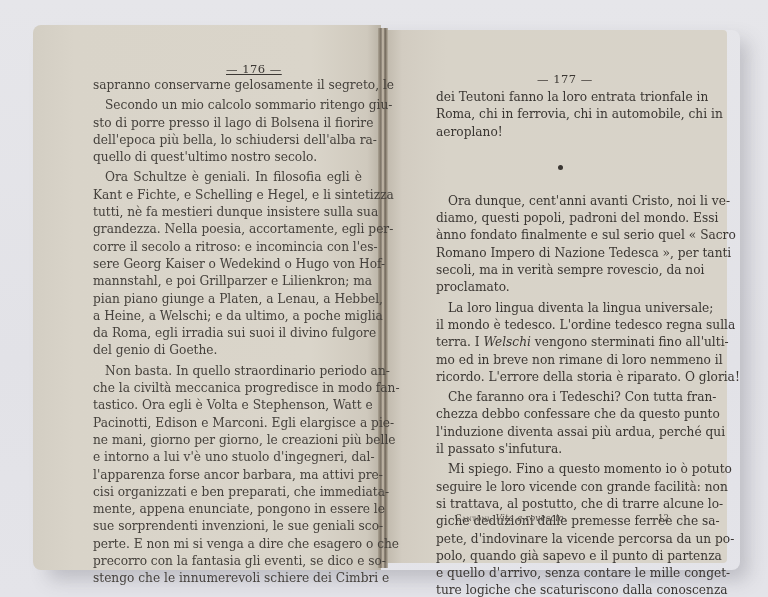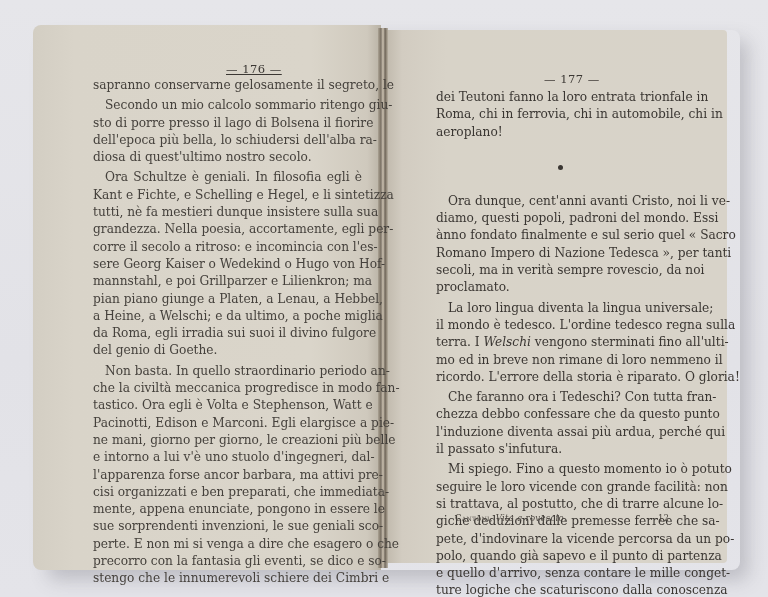--- a/index.html
+++ b/index.html
@@ -30,21 +30,21 @@
   }
   .gutter {
     position: absolute; left: 378px; top: 28px; width: 10px; height: 540px;
     background: linear-gradient(90deg, #a89f90 0%, #6d6355 30%, #c9bda8 50%, #5e5446 70%, #b7ae9f 100%);
     opacity: 0.85;
   }
   .page-num {
     position: absolute; font-size: 11.5px; letter-spacing: 0.5px; color: #3b3733;
   }
   .left-num { left: 226px; top: 62px; text-decoration: underline; }
-  .right-num { left: 537px; top: 72px; margin-left: 7px; }
+  .right-num { left: 537px; top: 72px; }
   .text-block {
     position: absolute; font-size: 12.2px; line-height: 17.3px; color: #45413c;
     text-align: justify;
   }
   .text-left { left: 93px; top: 77px; width: 269px; }
   .text-right { left: 436px; top: 89px; width: 266px; color: #3a3632; }
   .line { display: block; white-space: nowrap; text-align-last: justify; text-align: justify; }
   .line.last { text-align-last: left; }
   .para-gap { display: block; height: 3px; }
   .indent { padding-left: 12px; }
@@ -70,21 +70,21 @@
 <div class="page page-right"></div>
 <div class="gutter"></div>
 
 <div class="page-num left-num">— 176 —</div>
 <div class="text-block text-left" id="left-text">
     <span class="line">sapranno conservarne gelosamente il segreto, le</span>
     <span class="para-gap"></span>
     <span class="line indent">Secondo un mio calcolo sommario ritengo giu-</span>
     <span class="line">sto di porre presso il lago di Bolsena il fiorire</span>
     <span class="line">dell'epoca più bella, lo schiudersi dell'alba ra-</span>
-    <span class="line last">diosa di quest'ultimo nostro secolo.</span>
+    <span class="line last">quello di quest'ultimo nostro secolo.</span>
     <span class="para-gap"></span>
     <span class="line indent">Ora Schultze è geniali. In filosofia egli è</span>
     <span class="line">Kant e Fichte, e Schelling e Hegel, e li sintetizza</span>
     <span class="line">tutti, nè fa mestieri dunque insistere sulla sua</span>
     <span class="line">grandezza. Nella poesia, accortamente, egli per-</span>
     <span class="line">corre il secolo a ritroso: e incomincia con l'es-</span>
     <span class="line">sere Georg Kaiser o Wedekind o Hugo von Hof-</span>
     <span class="line">mannstahl, e poi Grillparzer e Lilienkron; ma</span>
     <span class="line">pian piano giunge a Platen, a Lenau, a Hebbel,</span>
     <span class="line">a Heine, a Welschi; e da ultimo, a poche miglia</span>

